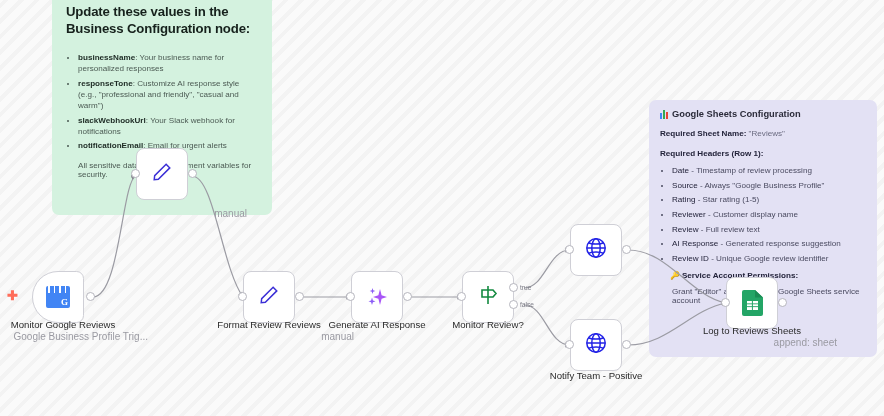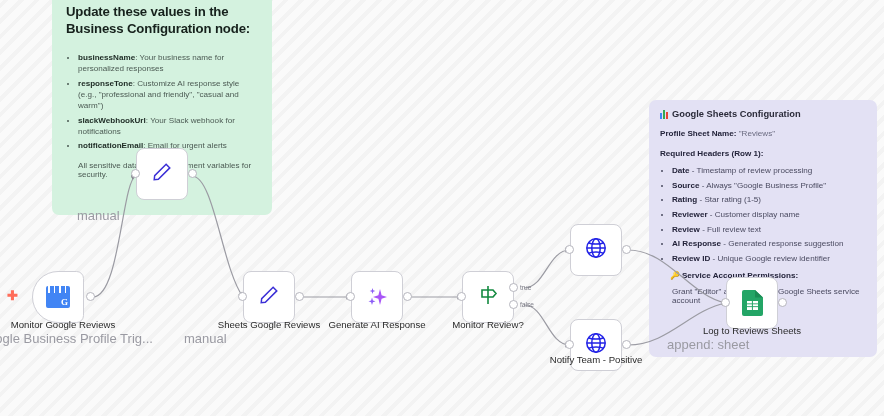--- a/index.html
+++ b/index.html
@@ -72,21 +72,21 @@
     list-style: disc;
   }
   ul.note-list li {
     font-size: 8.1px;
     color: #4b5a53;
     line-height: 1.38;
     margin-bottom: 3.5px;
   }
   ul.note-list.pl li { color: #4a4a60; }
   ul.note-list li b { color: #1d2a24; font-weight: 700; }
-  ul.note-list.pl li b { color: #23233a; font-weight: 700; }
+  ul.note-list.pl li b { color: #23233a; font-weight: 400; }
   .note-footer {
     font-size: 8.1px;
     color: #4b5a53;
     margin-top: 9px;
     padding-left: 12px;
   }
   .note-sub {
     font-size: 8.1px;
     color: #4a4a60;
     margin: 3px 0 0 12px;
@@ -113,22 +113,22 @@
     width: 170px;
     text-align: center;
     font-size: 9.6px;
     color: #2b2b2b;
     line-height: 1.2;
     white-space: nowrap;
   }
   .node-sublabel {
     position: absolute;
     width: 170px;
-    text-align: left;
-    font-size: 13px;
+    text-align: right;
+    font-size: 10px;
     color: #9a9aa2;
     line-height: 1.2;
     white-space: nowrap;
   }
   
   .dot {
     position: absolute;
     width: 9px; height: 9px;
     background: #fff;
     border: 1.2px solid #b6b6be;
@@ -187,21 +187,21 @@
   <div class="sticky purple">
     <div class="note-title-sm">
       <span style="display:inline-flex;align-items:flex-end;gap:1px;height:9px;margin-right:2px;">
         <span style="width:2px;height:6px;background:#4285f4;display:block;"></span>
         <span style="width:2px;height:9px;background:#34a853;display:block;"></span>
         <span style="width:2px;height:7px;background:#ea4335;display:block;"></span>
       </span>
       <span>Google Sheets Configuration</span>
     </div>
     <div class="note-line pl">
-      <b>Profile Sheet Name:</b>
+      <b>Required Sheet Name:</b>
       <span style="color:#6b6b80;">"Reviews"</span>
     </div>
     <div class="note-line pl hdr-row">
       <b>Required Headers (Row 1):</b>
     </div>
     <ul class="note-list pl">
       <li><b>Date</b><span> - Timestamp of review processing</span></li>
       <li><b>Source</b><span> - Always "Google Business Profile"</span></li>
       <li><b>Rating</b><span> - Star rating (1-5)</span></li>
       <li><b>Reviewer</b><span> - Customer display name</span></li>
@@ -272,21 +272,21 @@
 
   <div class="node" style="left:243px; top:271px;">
     <span>
       <svg width="22" height="22" viewBox="0 0 24 24" fill="none" stroke="#3b2fd6" stroke-width="1.6">
         <path d="M16.5 3.5 L20.5 7.5 L8 20 L3.5 20.5 L4 16 Z"></path>
       </svg>
     </span>
   </div>
   <div class="dot" style="left:238px; top:292px;"></div>
   <div class="dot" style="left:295px; top:292px;"></div>
-  <div class="node-label" style="left:184px; top:319px;">Sheets Google Reviews</div>
+  <div class="node-label" style="left:184px; top:319px;">Format Review Reviews</div>
   <div class="node-sublabel" style="left:184px; top:331px;">manual</div>
 
   <div class="node" style="left:351px; top:271px;">
     <span style="position:relative;display:block;width:26px;height:26px;">
       <svg width="26" height="26" viewBox="0 0 26 26">
         <path d="M16 5 L17.6 11.2 L23 13 L17.6 14.8 L16 21 L14.4 14.8 L9 13 L14.4 11.2 Z" fill="#a855f7"></path>
         <path d="M8 13.5 L8.9 16.4 L11.5 17.3 L8.9 18.2 L8 21 L7.1 18.2 L4.5 17.3 L7.1 16.4 Z" fill="#8b5cf6"></path>
         <path d="M8.5 4 L9.2 6.3 L11.3 7 L9.2 7.7 L8.5 10 L7.8 7.7 L5.7 7 L7.8 6.3 Z" fill="#8b5cf6"></path>
       </svg>
     </span>
@@ -330,21 +330,21 @@
         <circle cx="12" cy="12" r="9.2"></circle>
         <ellipse cx="12" cy="12" rx="4.2" ry="9.2"></ellipse>
         <path d="M2.8 12 L21.2 12"></path>
         <path d="M4.4 6.6 C7.5 8.6 16.5 8.6 19.6 6.6"></path>
         <path d="M4.4 17.4 C7.5 15.4 16.5 15.4 19.6 17.4"></path>
       </svg>
     </span>
   </div>
   <div class="dot" style="left:565px; top:340px;"></div>
   <div class="dot" style="left:622px; top:340px;"></div>
-  <div class="node-label" style="left:511px; top:354px;">Notify Team - Positive</div>
+  <div class="node-label" style="left:511px; top:370px;">Notify Team - Positive</div>
 
   <div class="node" style="left:726px; top:277px;">
     <span style="position:relative;display:block;width:21px;height:26px;">
       <svg width="21" height="26" viewBox="0 0 21 26">
         <path d="M2 0 H13 L21 7.5 V24 A2 2 0 0 1 19 26 H2 A2 2 0 0 1 0 24 V2 A2 2 0 0 1 2 0 Z" fill="#23a566"></path>
         <path d="M13 0 L21 7.5 H13 Z" fill="#1a8b54"></path>
         <rect x="5" y="11" width="11" height="9" fill="#fff"></rect>
         <rect x="5" y="13.4" width="11" height="0.9" fill="#23a566"></rect>
         <rect x="5" y="16.2" width="11" height="0.9" fill="#23a566"></rect>
         <rect x="9.9" y="11" width="1" height="9" fill="#23a566"></rect>

